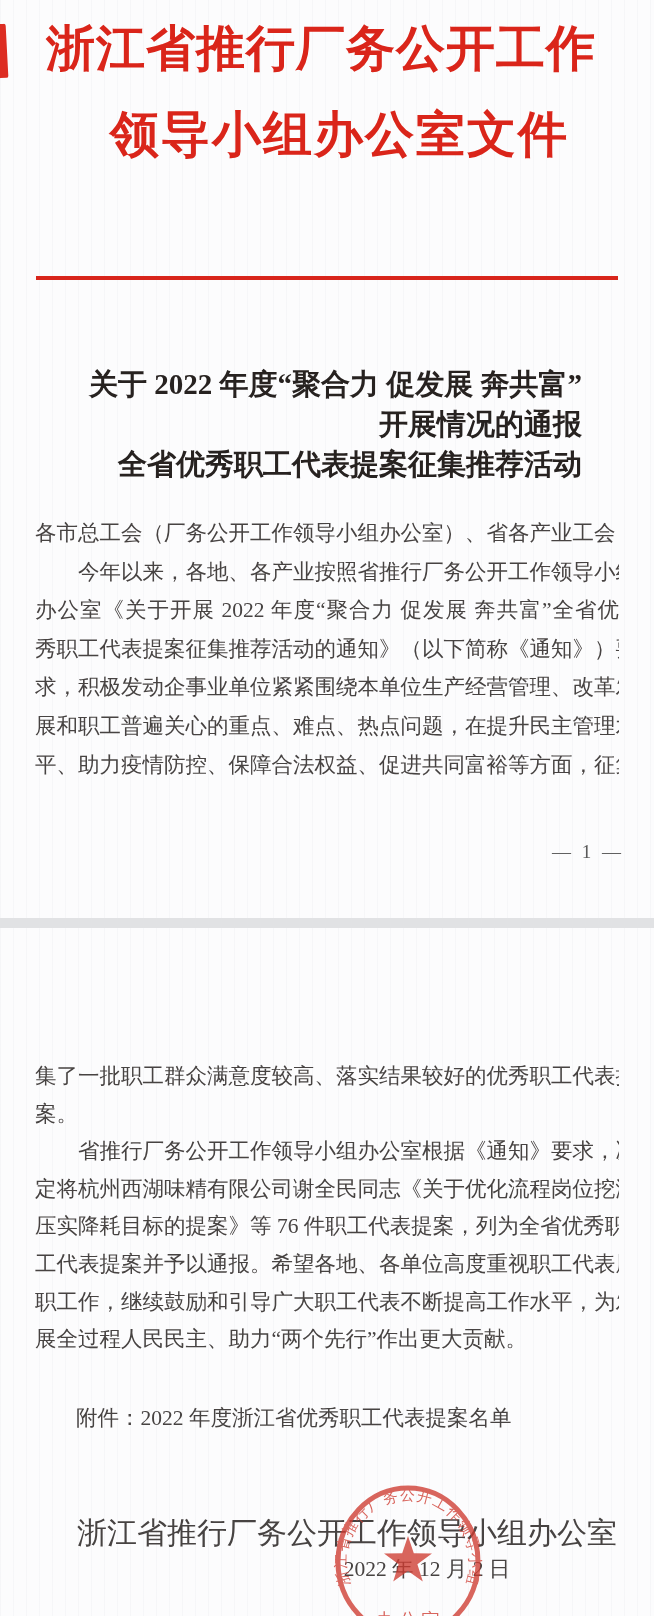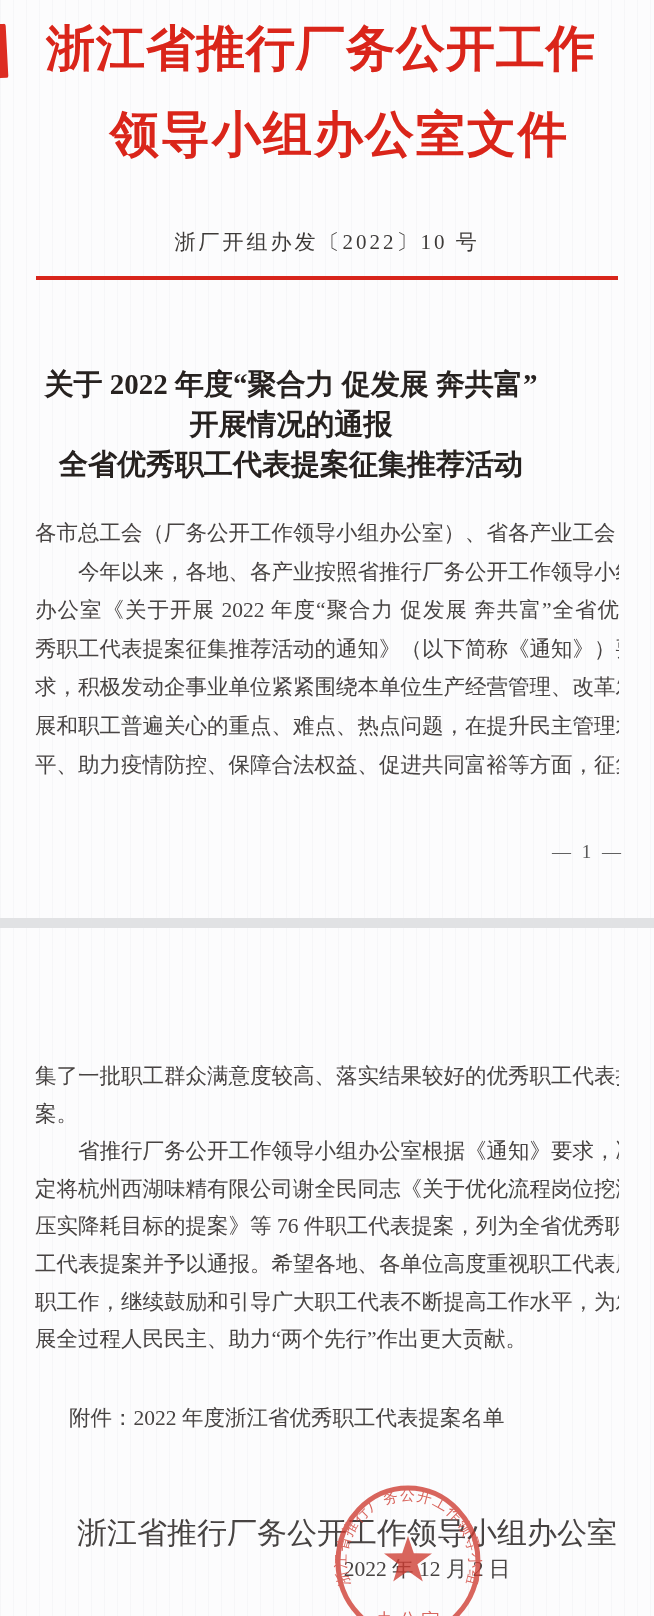--- a/index.html
+++ b/index.html
@@ -42,22 +42,22 @@
     letter-spacing: 3px;
   }
 
   .red-rule {
     top: 276px; left: 36px; width: 582px; height: 4px;
     background: #d8251b;
   }
 
   
   .doc-title {
-    top: 364px; left: 8px; width: 566px;
-    text-align: center;
+    top: 364px; left: 16px; width: 566px;
+    text-align: right;
     font-weight: bold;
     color: #272220;
     font-size: 29px;
   }
   .doc-title .t-line { line-height: 40px; white-space: nowrap; }
 
   
   .body-block { left: 35px; width: 584px; color: #474342; }
   .body-block .bline {
     font-size: 21.5px;
@@ -83,21 +83,21 @@
   }
 
   
   .page-separator {
     top: 918px; left: 0; width: 654px; height: 10px;
     background: #e1e2e4;
   }
 
   
   .attachment-line {
-    top: 1403px; left: 69px;
+    top: 1403px; left: 76px;
     font-size: 21.5px;
     color: #474342;
     white-space: nowrap;
   }
 
   .signature-line {
     top: 1513px; right: 37px;
     font-size: 30px;
     color: #474342;
     white-space: nowrap;
@@ -131,21 +131,20 @@
 <body>
 
 <div class="scan">
 
   <div class="abs edge-artifact"></div>
 
   <div class="abs org-line org-line1">浙江省推行厂务公开工作</div>
 
   <div class="abs org-line org-line2">领导小组办公室文件</div>
 
-  <div class="abs doc-number">浙厂开组办发〔2022〕10 号</div>
 
   <div class="abs red-rule"></div>
 
   <div class="abs doc-title">
     <div class="t-line">关于 2022 年度“聚合力 促发展 奔共富”</div>
     <div class="t-line">开展情况的通报</div>
     <div class="t-line">全省优秀职工代表提案征集推荐活动</div>
   </div>
 
   <div class="abs body-block p1 page1-body">

